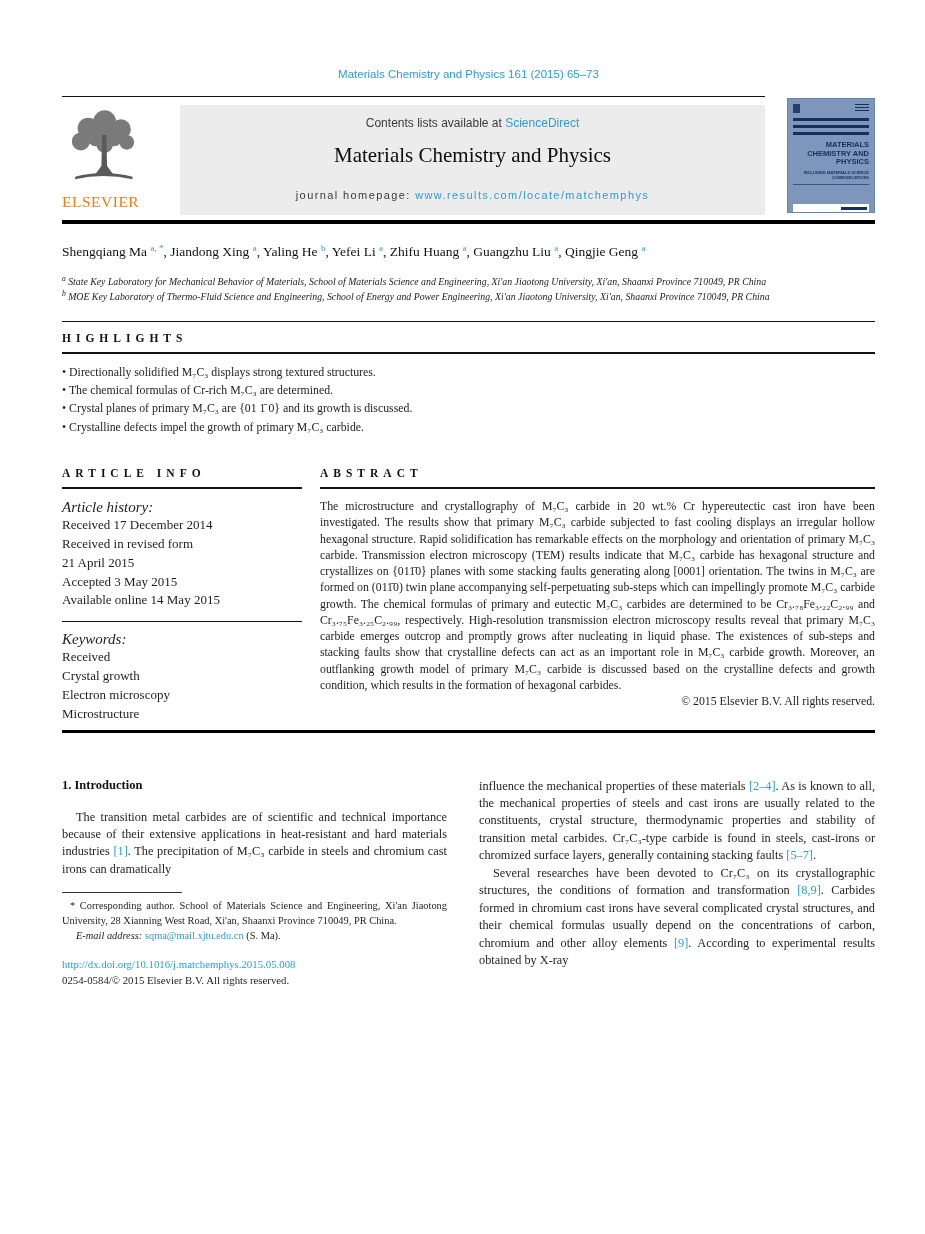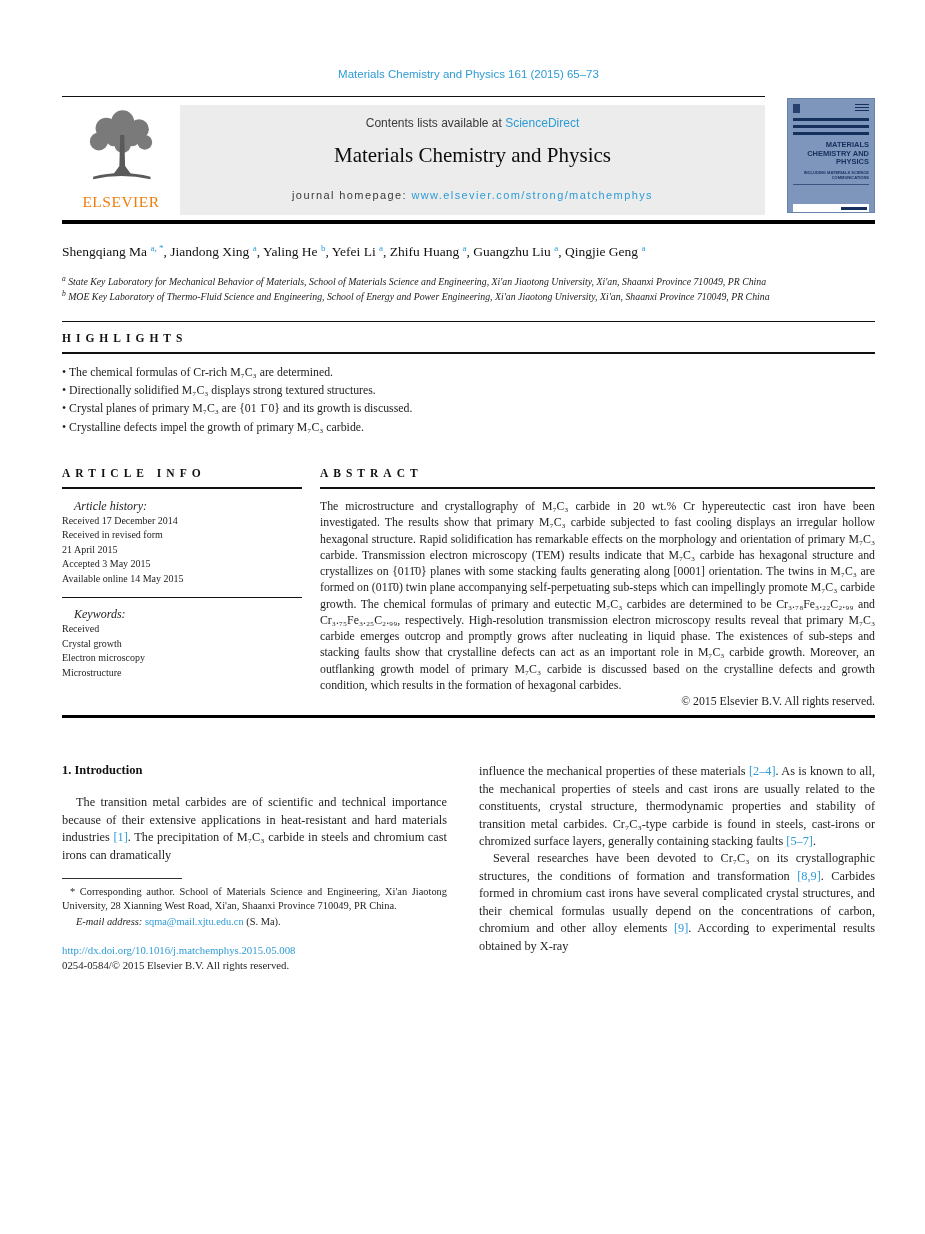--- a/index.html
+++ b/index.html
@@ -13,21 +13,21 @@
   .link { color:#2e9bd6; text-decoration:none; cursor:pointer; }
   .italic { font-style:italic; }
 
   
   .citation { padding-top:68px; text-align:center;
     font-family:"Liberation Sans","DejaVu Sans",sans-serif; font-size:11.5px; color:#2e9bd6; }
   .rule-citation { margin-top:16px; width:703px; height:1px; background:#111; }
 
   
   .masthead { display:flex; margin-top:8px; height:110px; }
-  .logo { width:118px; display:flex; flex-direction:column; align-items:center; padding-top:2px; }
+  .logo { width:118px; display:flex; flex-direction:column; align-items:flex-start; padding-top:2px; }
   .logo-text { font-family:"Liberation Serif",serif; font-size:15.5px; letter-spacing:.5px; color:#ef7d0e; margin-top:0px; }
   .mast-box { flex:1; background:#ececec; text-align:center; padding-top:11px; }
   .contents-line { font-family:"Liberation Sans","DejaVu Sans",sans-serif; font-size:12px; color:#3a3a3a; }
   .journal-title { margin-top:13px; font-size:21px; color:#0c0c0c; }
   .homepage-line { margin-top:21px; font-family:"Liberation Sans","DejaVu Sans",sans-serif;
     font-size:11px; letter-spacing:1.4px; color:#3a3a3a; }
   .cover { width:88px; height:115px; margin-left:22px; position:relative; top:-7px;
     background:#7e96bc; border:1px solid #6a83a8; padding:5px 5px 0 5px;
     display:flex; flex-direction:column;
     font-family:"Liberation Sans","DejaVu Sans",sans-serif; }
@@ -60,22 +60,22 @@
   .hl-heading { margin-top:10px; }
   .rule-med { width:813px; height:2px; background:#111; margin-top:8px; }
   ul.hl-list { margin-top:9px; list-style:none; font-size:11.8px; line-height:1.55; color:#1d1d1d; }
   ul.hl-list li::before { content:"\2022  "; }
 
   
   .info-abs { display:flex; margin-top:31px; }
   .info-col { width:240px; }
   .info-col .rule-med, .abs-col .rule-med { width:100%; }
   .abs-col { flex:1; margin-left:18px; }
-  .info-label { margin-top:10px; font-style:italic; font-size:12px;margin-left:12px; }
-  .info-lines div { font-size:10px; line-height:1.45; color:#1d1d1d; }
+  .info-label { margin-top:10px; font-style:italic; font-size:15px; }
+  .info-lines div { font-size:13px; line-height:1.45; color:#1d1d1d; }
   .info-divider { width:240px; margin:11px 0 9px 0; }
   .abs-text { margin-top:9px; font-size:11.8px; line-height:1.38; text-align:justify; color:#1d1d1d; }
   .abs-copyright { margin-top:1px; text-align:right; font-size:11.8px; color:#1d1d1d; }
   .rule-bottom { margin-top:6px; width:813px; height:3px; background:#000; }
 
   
   .body-cols { display:flex; margin-top:45px; }
   .col-left { width:385px; display:flex; flex-direction:column; }
   .col-right { flex:1; margin-left:32px; }
   h2.sec-head { font-size:12.5px; font-weight:bold; color:#111; }
@@ -118,21 +118,21 @@
       </span>
       <div class="logo-text">ELSEVIER</div>
     </div>
 
     <div class="mast-box">
       <div class="contents-line">
         <span>Contents lists available at </span><a class="link">ScienceDirect</a>
       </div>
       <div class="journal-title">Materials Chemistry and Physics</div>
       <div class="homepage-line">
-        <span>journal homepage: </span><a class="link">www.elsevier.com/strong/matchemphys</a>
+        <span>journal homepage: </span><a class="link">www.results.com/locate/matchemphys</a>
       </div>
     </div>
 
     <div class="cover">
       <div class="cv-top">
         <div class="cv-logo"></div>
         <div class="cv-vol">
             <div></div>
             <div></div>
             <div></div>
@@ -156,22 +156,22 @@
   <div class="authors"><span>Shengqiang Ma <sup class="marker">a, *</sup></span>, <span>Jiandong Xing <sup class="marker">a</sup></span>, <span>Yaling He <sup class="marker">b</sup></span>, <span>Yefei Li <sup class="marker">a</sup></span>, <span>Zhifu Huang <sup class="marker">a</sup></span>, <span>Guangzhu Liu <sup class="marker">a</sup></span>, <span>Qingjie Geng <sup class="marker">a</sup></span></div>
   <div class="affiliations">
       <div class="affil"><sup>a</sup> State Key Laboratory for Mechanical Behavior of Materials, School of Materials Science and Engineering, Xi'an Jiaotong University, Xi'an, Shaanxi Province 710049, PR China</div>
       <div class="affil"><sup>b</sup> MOE Key Laboratory of Thermo-Fluid Science and Engineering, School of Energy and Power Engineering, Xi'an Jiaotong University, Xi'an, Shaanxi Province 710049, PR China</div>
     </div>
 
   <div class="rule-thin hl-rule-top"></div>
   <div class="section-heading hl-heading">HIGHLIGHTS</div>
   <div class="rule-med"></div>
   <ul class="hl-list">
+      <li>Directionally solidified M₇C₃ displays strong textured structures.</li>
       <li>The chemical formulas of Cr-rich M₇C₃ are determined.</li>
-      <li>Directionally solidified M₇C₃ displays strong textured structures.</li>
       <li>Crystal planes of primary M₇C₃ are {01 1̄ 0} and its growth is discussed.</li>
       <li>Crystalline defects impel the growth of primary M₇C₃ carbide.</li>
     </ul>
 
   <div class="info-abs">
     <div class="info-col">
       <div class="section-heading">ARTICLE INFO</div>
       <div class="rule-med"></div>
       <div class="info-label">Article history:</div>
       <div class="info-lines">

